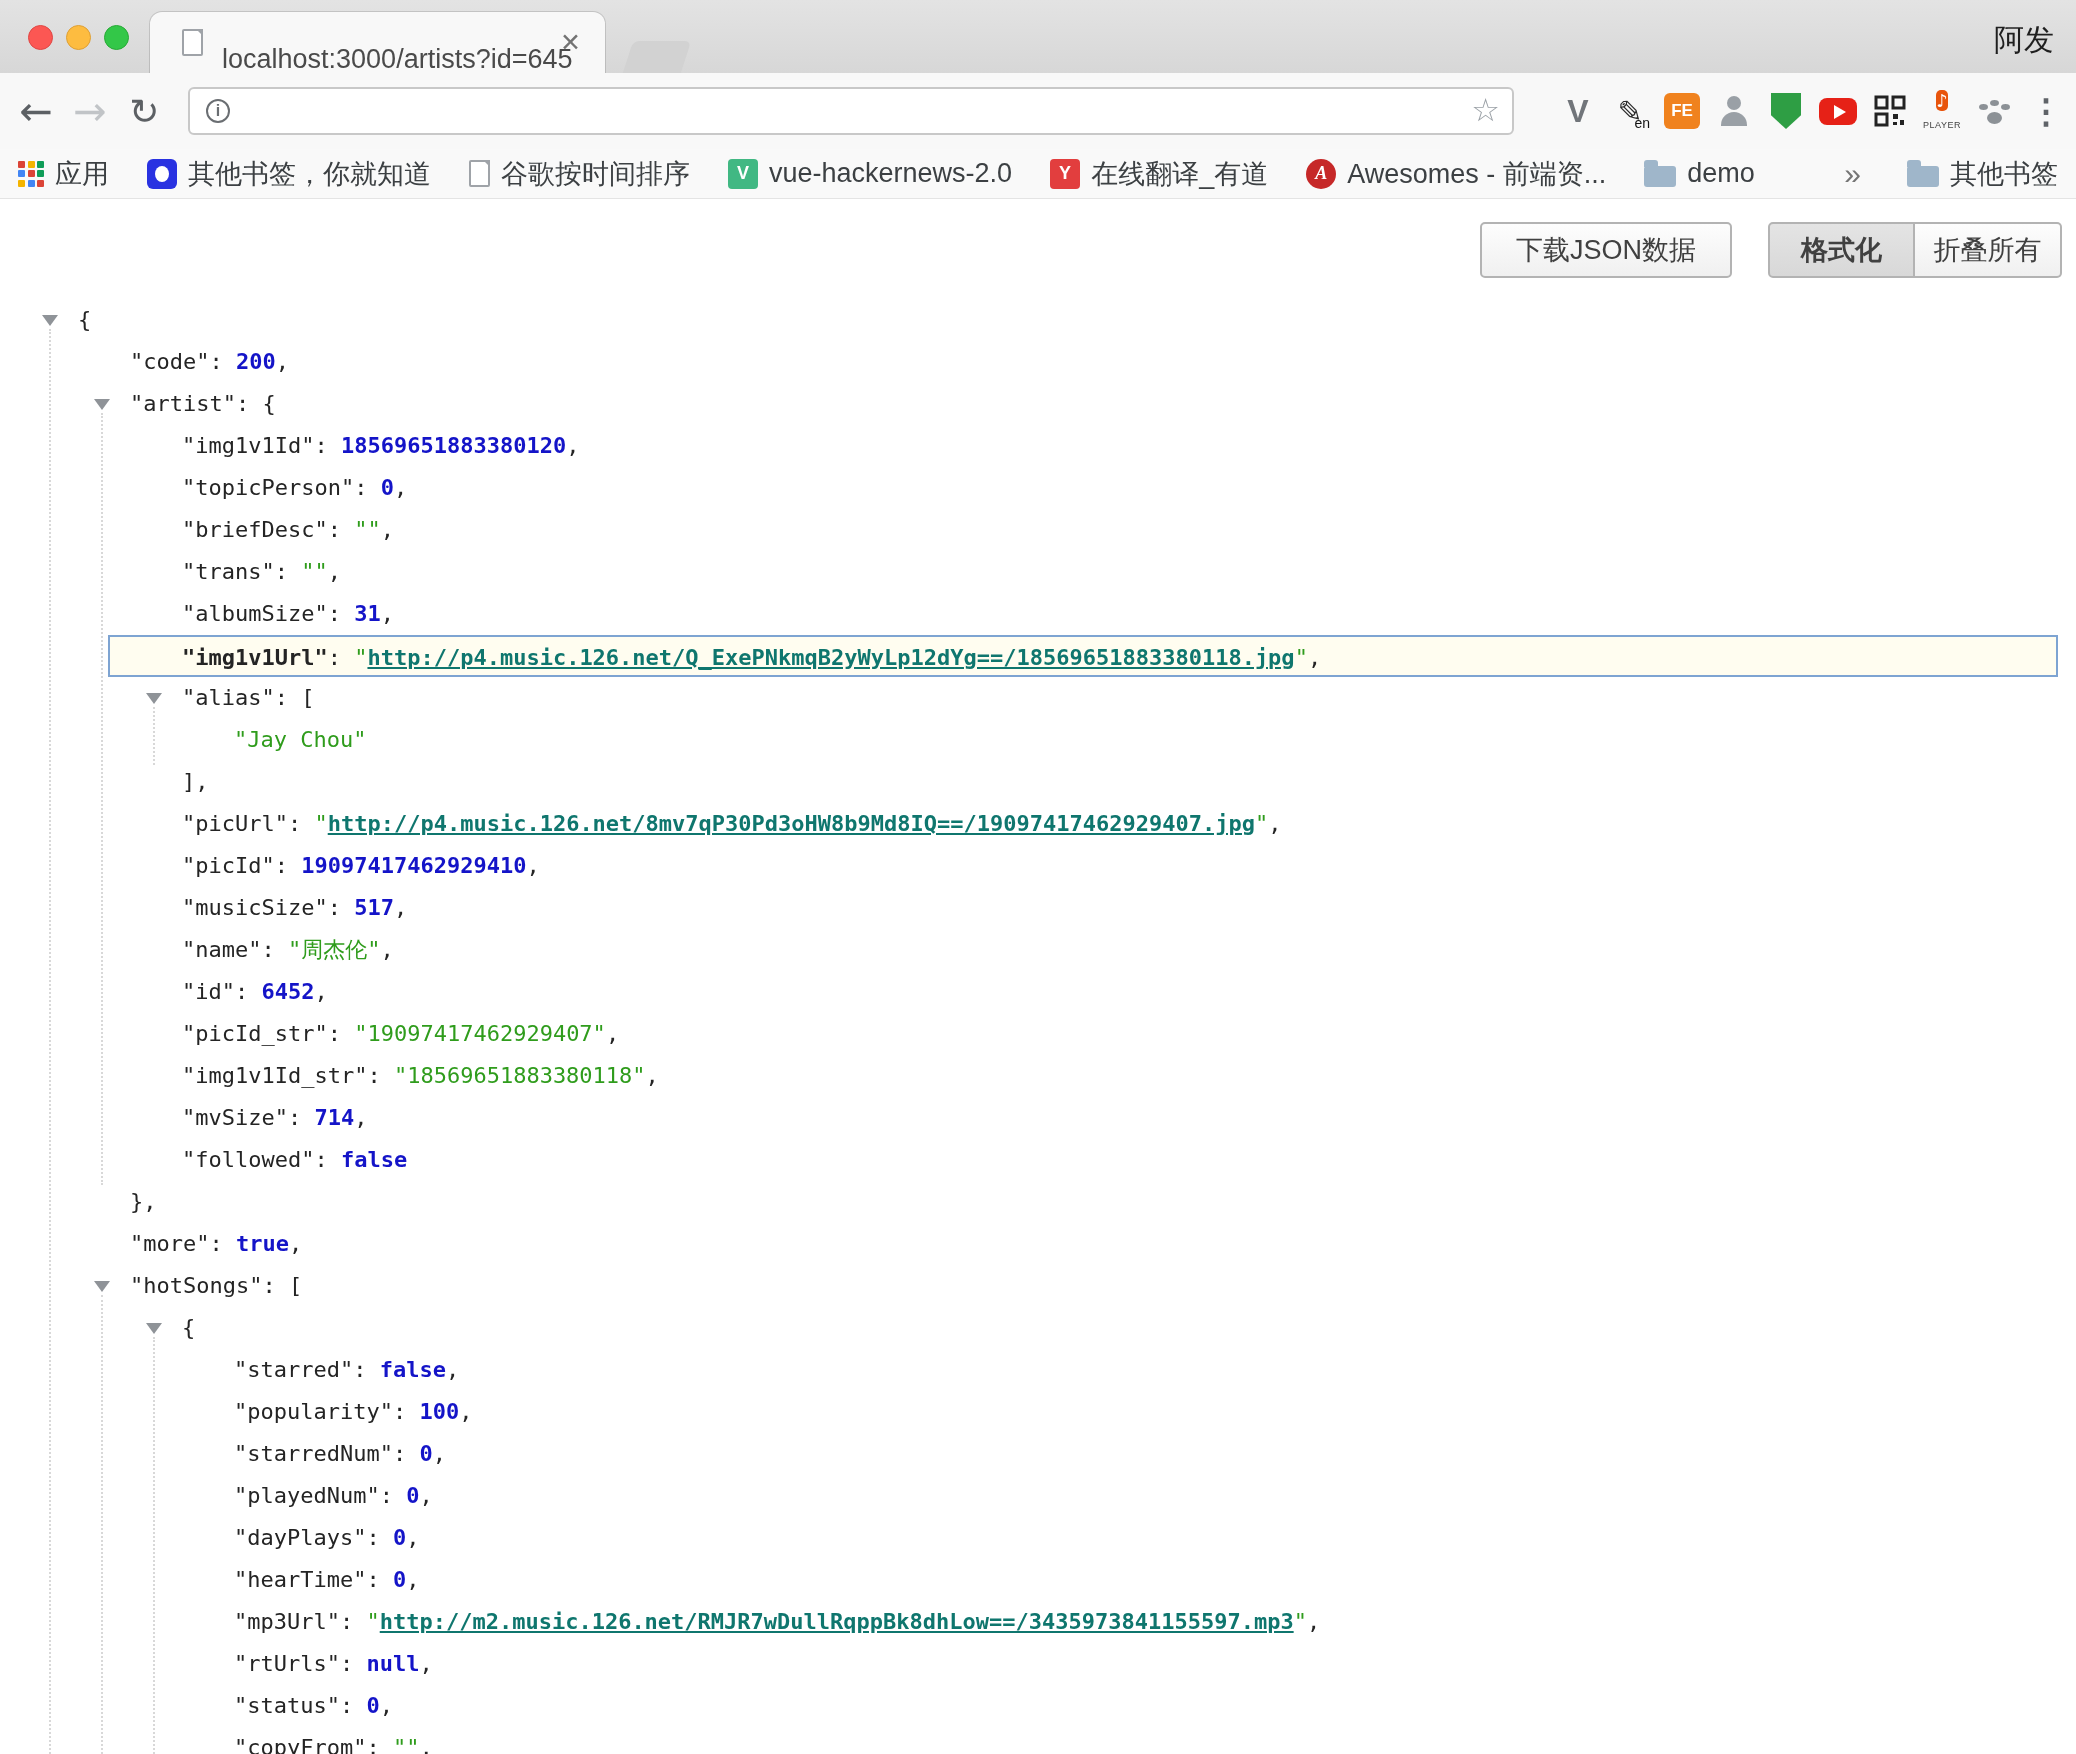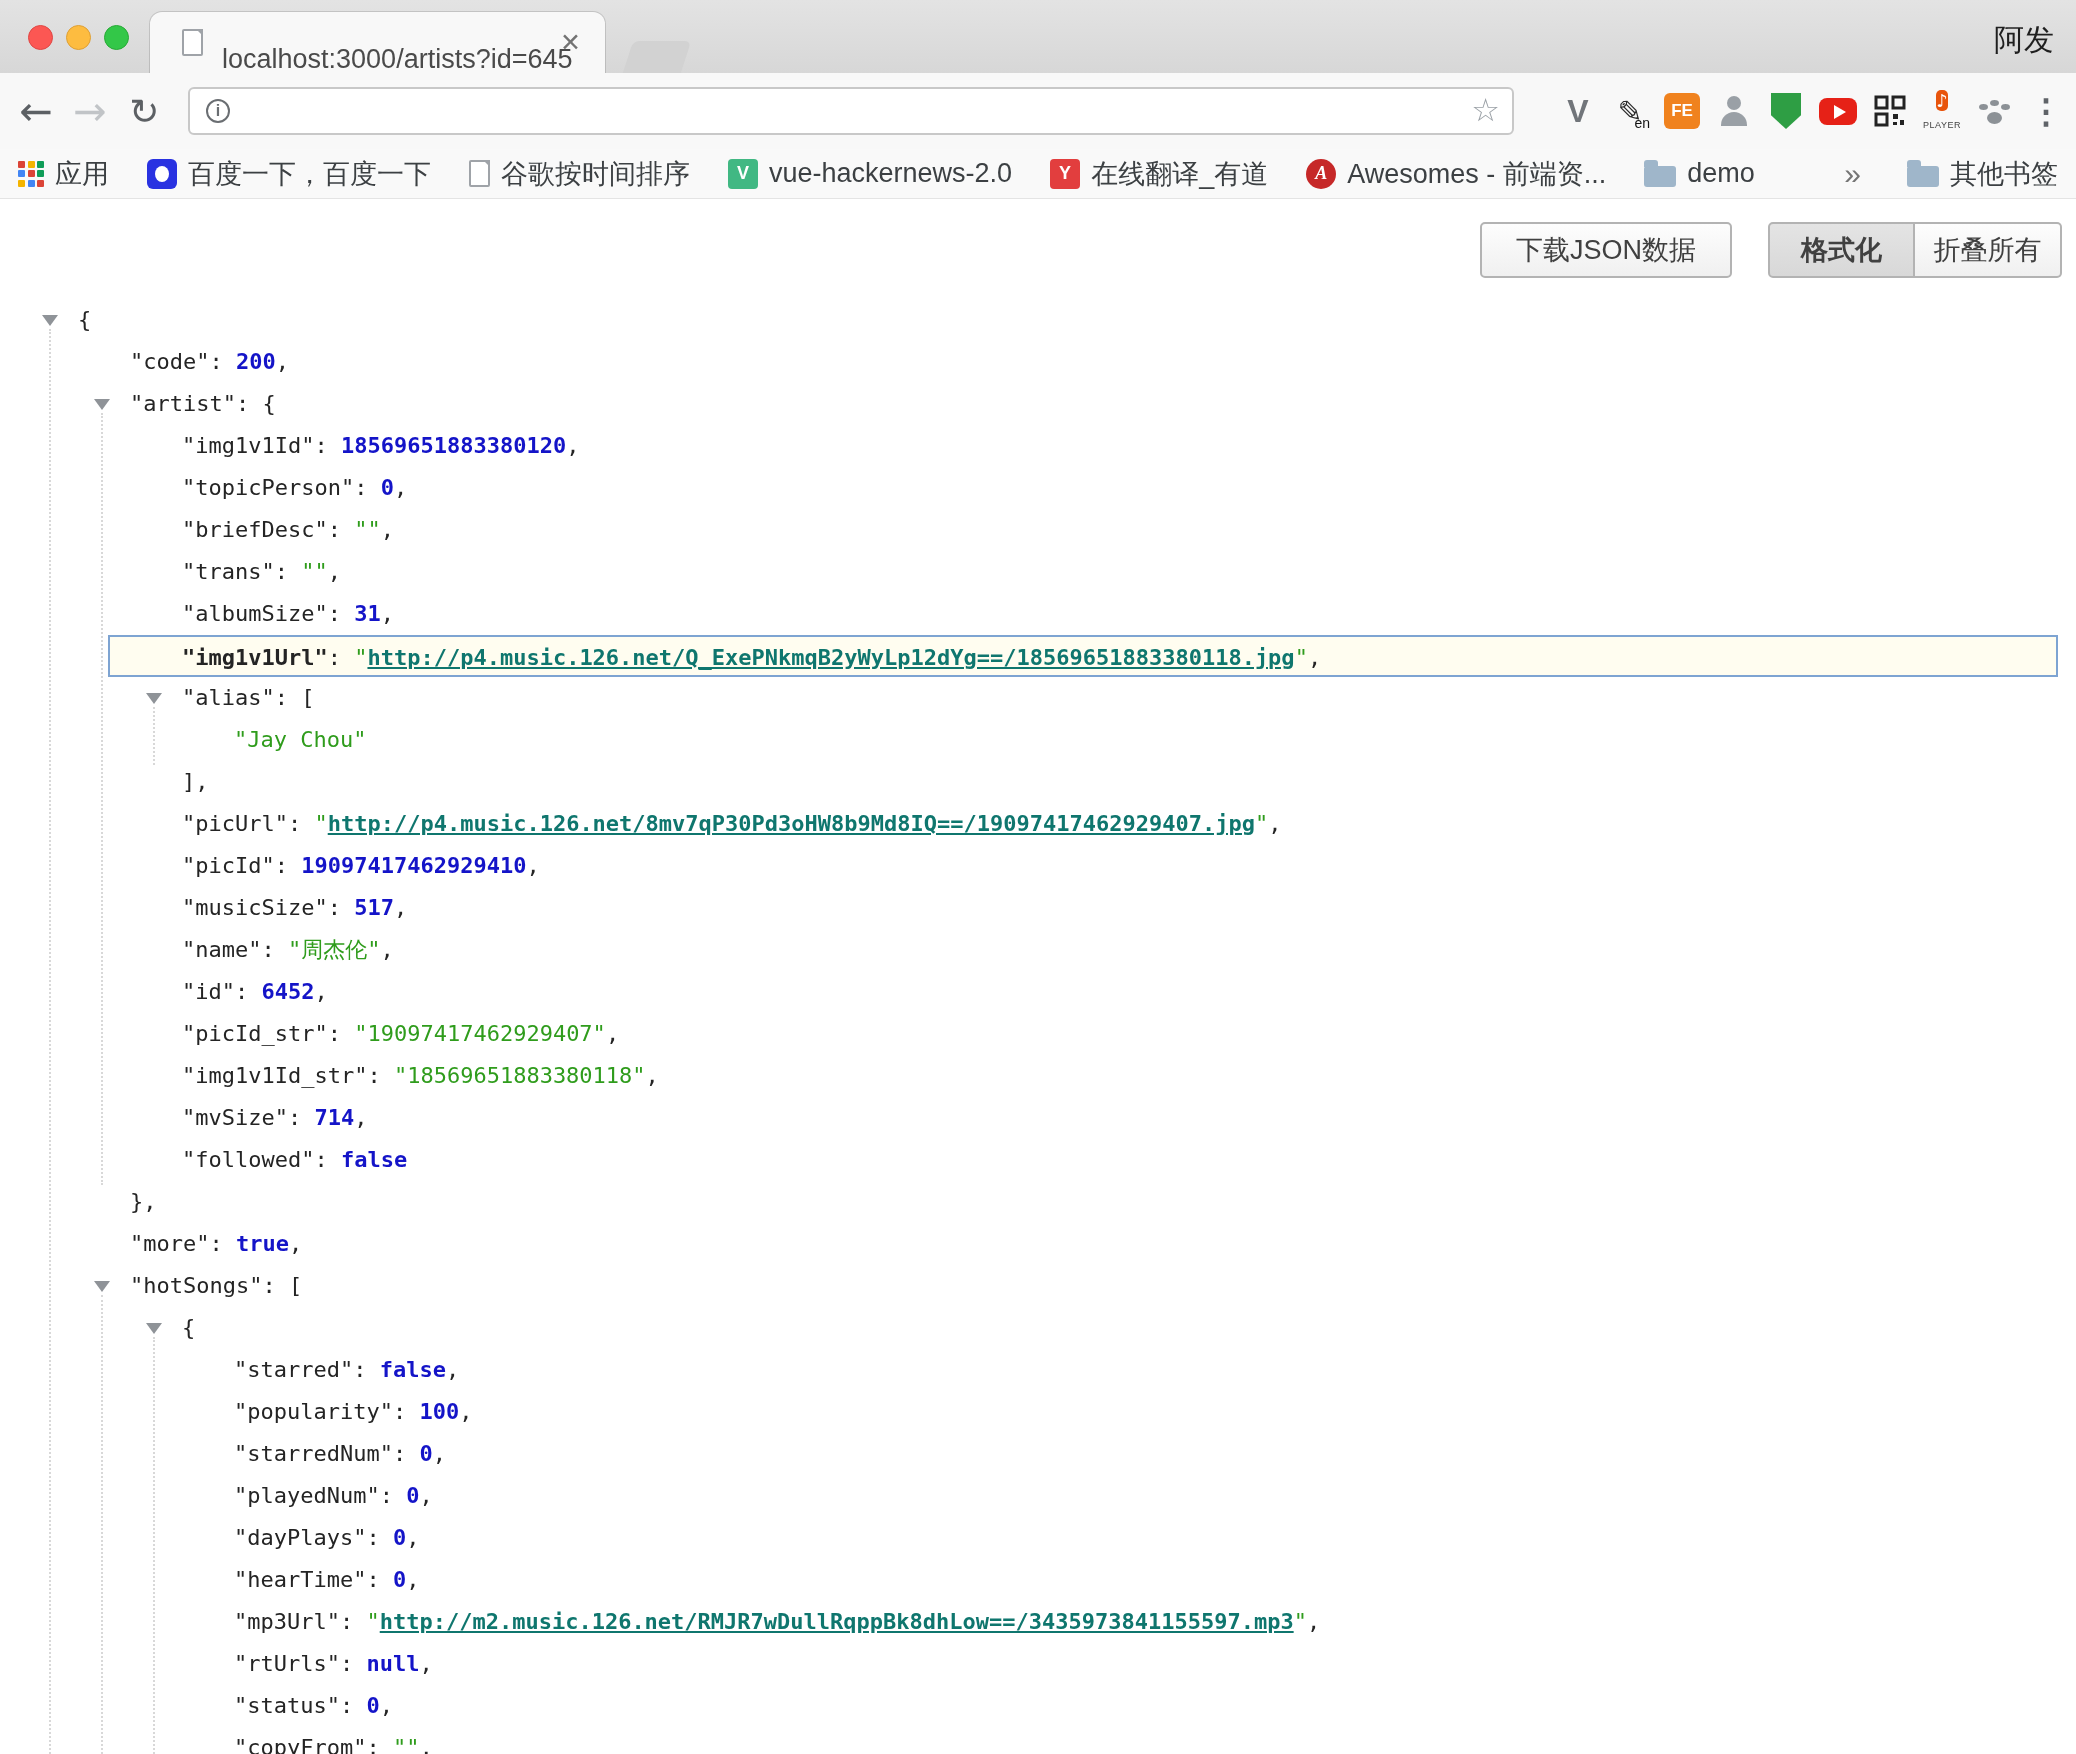--- a/index.html
+++ b/index.html
@@ -227,21 +227,21 @@
           <span></span>
           <span></span>
           <span></span>
           <span></span>
           <span></span>
         </span>
       <span>应用</span>
     </span>
     <span class="bm-item">
       <span class="bmi-baidu"></span>
-      <span>百度一下，百度一下</span>
+      <span>其他书签，你就知道</span>
     </span>
     <span class="bm-item">
       <span class="bmi-page"></span>
       <span>谷歌按时间排序</span>
     </span>
     <span class="bm-item">
       <span class="bmi-sq bmi-vue">V</span>
       <span>vue-hackernews-2.0</span>
     </span>
     <span class="bm-item">

